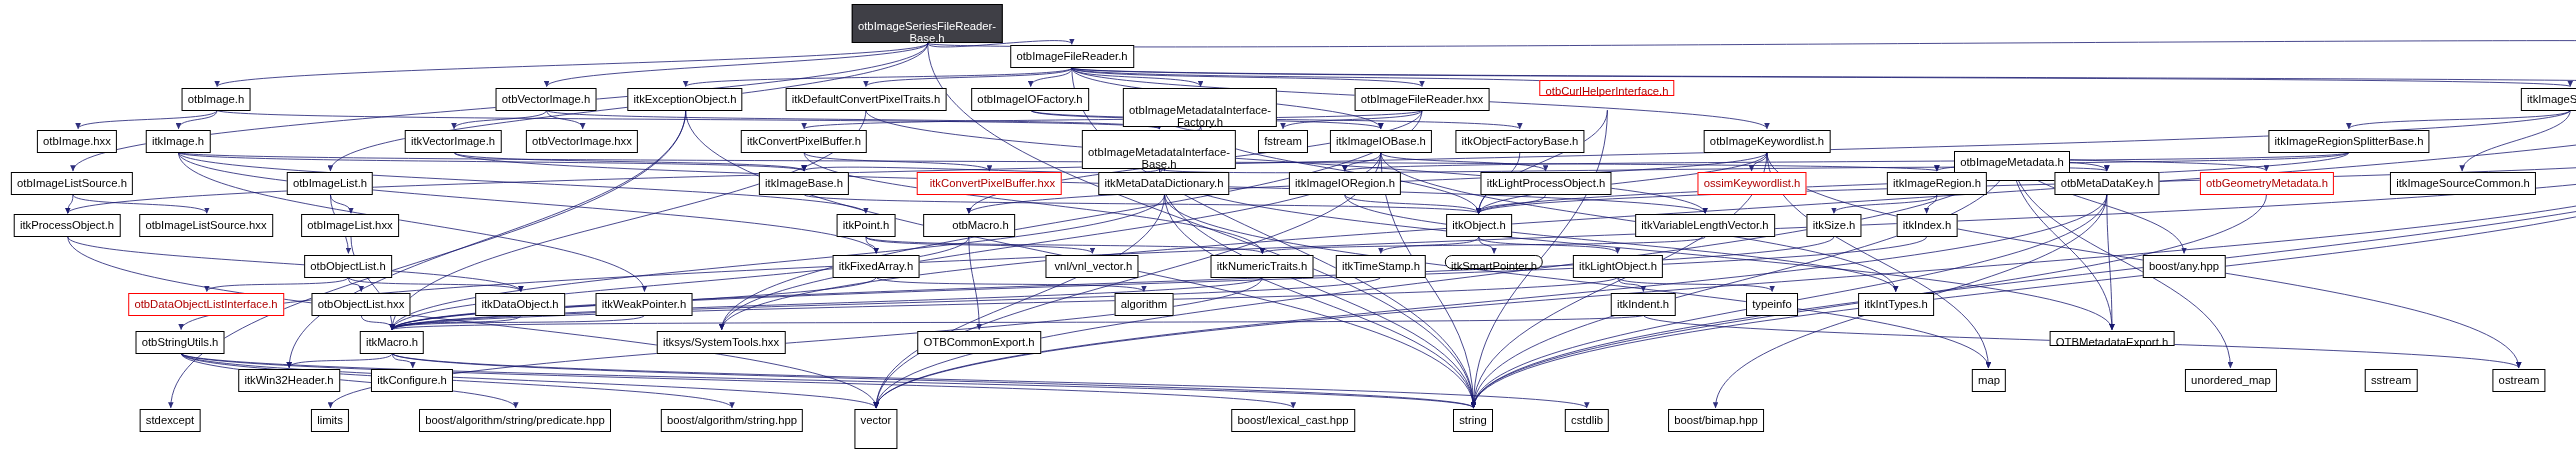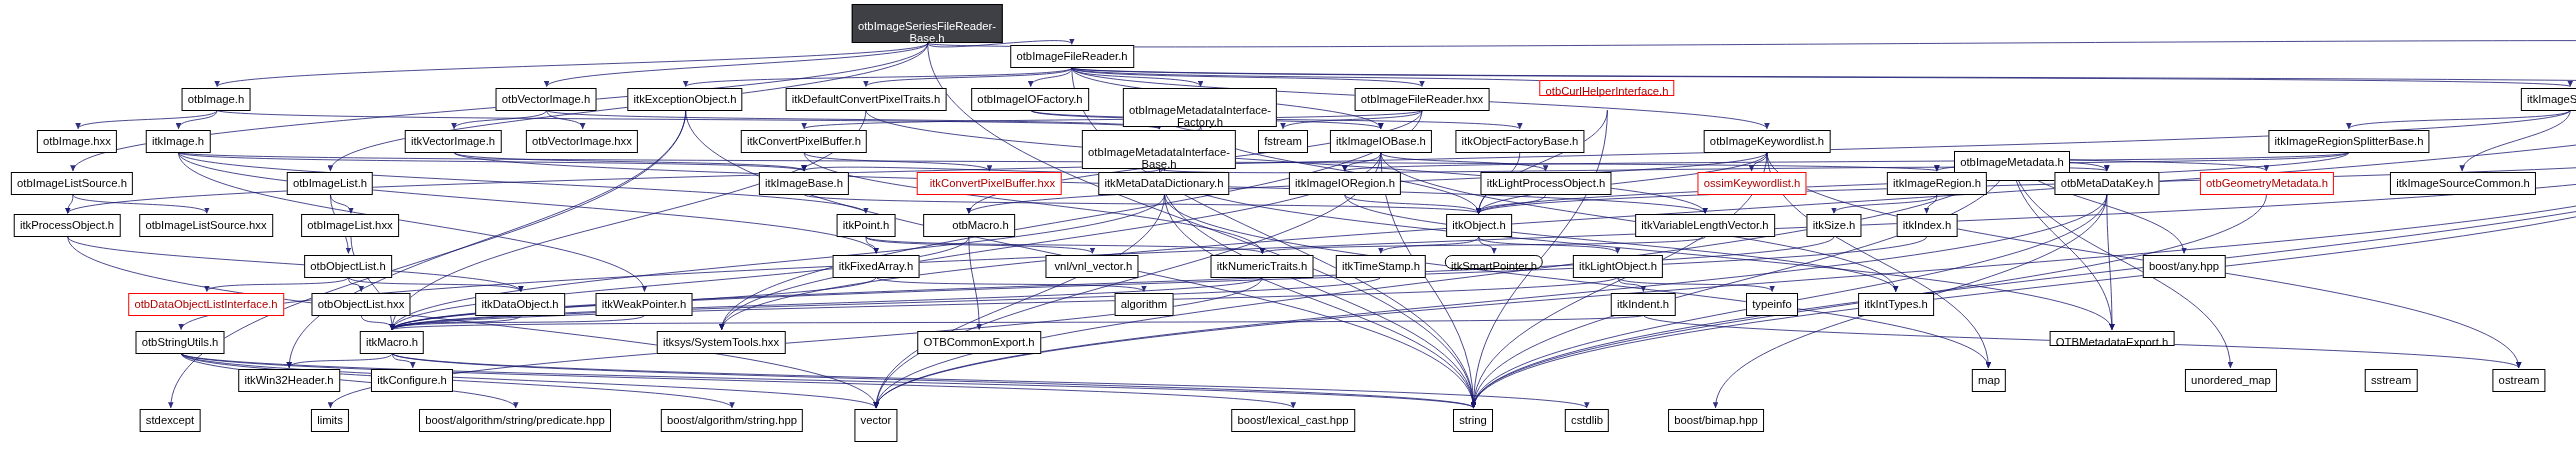--- a/index.html
+++ b/index.html
@@ -243,20 +243,20 @@
       <div class="node" title="itkWin32Header.h" style="left: 289px; top: 369px; height: 23px;">itkWin32Header.h</div>
       <div class="node" title="itkConfigure.h" style="left: 412px; top: 369px; height: 23px;">itkConfigure.h</div>
       <div class="node" title="map" style="left: 1989px; top: 369px; height: 23px;">map</div>
       <div class="node" title="unordered_map" style="left: 2231px; top: 369px; height: 23px;">unordered_map</div>
       <div class="node" title="sstream" style="left: 2391px; top: 369px; height: 23px;">sstream</div>
       <div class="node" title="ostream" style="left: 2519px; top: 369px; height: 23px;">ostream</div>
       <div class="node" title="stdexcept" style="left: 170px; top: 409px; height: 23px;">stdexcept</div>
       <div class="node" title="limits" style="left: 330px; top: 409px; height: 23px;">limits</div>
       <div class="node" title="boost/algorithm/string/predicate.hpp" style="left: 515px; top: 409px; height: 23px;">boost/algorithm/string/predicate.hpp</div>
       <div class="node" title="boost/algorithm/string.hpp" style="left: 732px; top: 409px; height: 23px;">boost/algorithm/string.hpp</div>
-      <div class="node" title="vector" style="left: 876px; top: 409px; height: 33px;">vector</div>
+      <div class="node" title="vector" style="left: 876px; top: 409px; height: 40px;">vector</div>
       <div class="node" title="boost/lexical_cast.hpp" style="left: 1293px; top: 409px; height: 23px;">boost/lexical_cast.hpp</div>
       <div class="node" title="string" style="left: 1473px; top: 409px; height: 23px;">string</div>
       <div class="node" title="cstdlib" style="left: 1587px; top: 409px; height: 23px;">cstdlib</div>
       <div class="node" title="boost/bimap.hpp" style="left: 1716px; top: 409px; height: 23px;">boost/bimap.hpp</div>
     </div>
 </div>
 
 
 </body></html>

